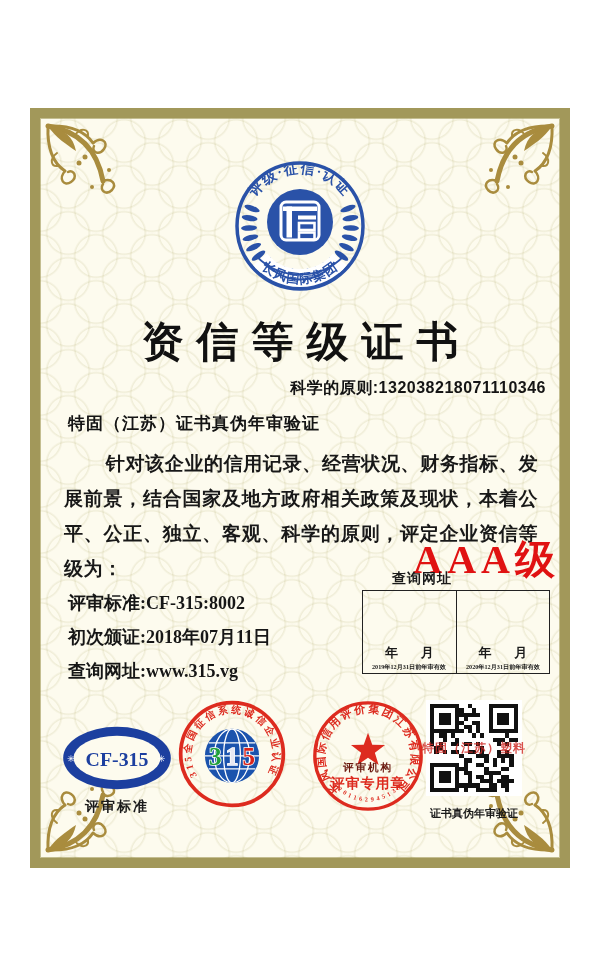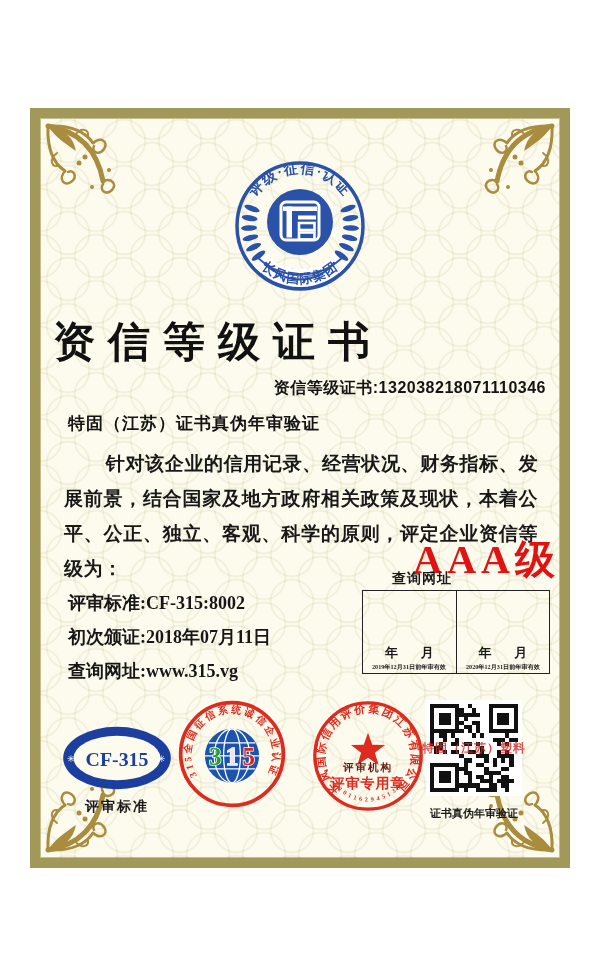--- a/index.html
+++ b/index.html
@@ -13,21 +13,21 @@
     background-image:
       radial-gradient(circle, rgba(186,178,120,0) 20px, rgba(186,178,120,.20) 21px, rgba(186,178,120,0) 23px),
       radial-gradient(circle, rgba(186,178,120,0) 20px, rgba(186,178,120,.20) 21px, rgba(186,178,120,0) 23px);
     background-size:56px 46px,56px 46px;
     background-position:0 0,28px 23px;
   }
   .corner{position:absolute;width:84px;height:84px;pointer-events:none;}
   .lt{left:5px;top:5px}.rt{right:5px;top:5px;transform:scaleX(-1)}
   .lb{left:5px;bottom:5px;transform:scaleY(-1)}.rb{right:5px;bottom:5px;transform:scale(-1,-1)}
   .logo{position:absolute;left:175px;top:42px;width:170px;height:140px;}
-  .title{position:absolute;left:0;top:196px;width:100%;
+  .title{position:absolute;left:0;top:196px;width:100%;text-align:center;
     font-family:Liberation Serif, serif;font-weight:900;font-size:42px;color:#111;
     letter-spacing:13px;padding-left:13px;box-sizing:border-box;}
   .codeline{position:absolute;right:14px;top:260px;font-family:"Liberation Sans", sans-serif;
     font-weight:bold;font-size:16px;color:#141414;letter-spacing:.5px;}
   .company{position:absolute;left:28px;top:294px;font-family:"Liberation Sans", sans-serif;
     font-weight:bold;font-size:17px;color:#141414;letter-spacing:1px;}
   .bodytext{position:absolute;left:24px;top:328px;width:474px;font-weight:bold;font-size:19px;
     line-height:35px;color:#181818;text-align:justify;text-indent:2.2em;letter-spacing:.5px;}
   .grade{position:absolute;left:0;top:414px;width:100%;text-align:right;color:#e01212;
     font-weight:bold;font-size:40px;letter-spacing:5px;}
@@ -135,21 +135,21 @@
     </g>
     <path d="M 45.2,99.4 A 52,52 0 0 0 124.8,99.4" fill="none" stroke="#ffffff" stroke-width="18"></path>
     <path d="M 41.3,96.1 A 61,61 0 0 0 128.7,96.1" fill="none" stroke="#2a52a8" stroke-width="2"></path>
     <path d="M 50.5,102.1 A 43,43 0 0 0 119.5,102.1" fill="none" stroke="#2a52a8" stroke-width="2"></path>
     <text font-size="13" font-weight="bold" fill="#2a52a8" letter-spacing="1">
       <textPath href="#arcRibbon" startOffset="50%" text-anchor="middle">长风国际集团</textPath>
     </text>
   </svg>
 
   <div class="title">资信等级证书</div>
-  <div class="codeline">资信等级证书:132038218071110346</div>
+  <div class="codeline">科学的原则:132038218071110346</div>
   <div class="company">特固（江苏）证书真伪年审验证</div>
   <div class="bodytext">针对该企业的信用记录、经营状况、财务指标、发展前景，结合国家及地方政府相关政策及现状，本着公平、公正、独立、客观、科学的原则，评定企业资信等级为：</div>
   <div class="grade">AAA级</div>
 
   <div class="details">
     <div>评审标准:CF-315:8002</div>
     <div>初次颁证:2018年07月11日</div>
     <div>查询网址:www.315.vg</div>
   </div>
 

